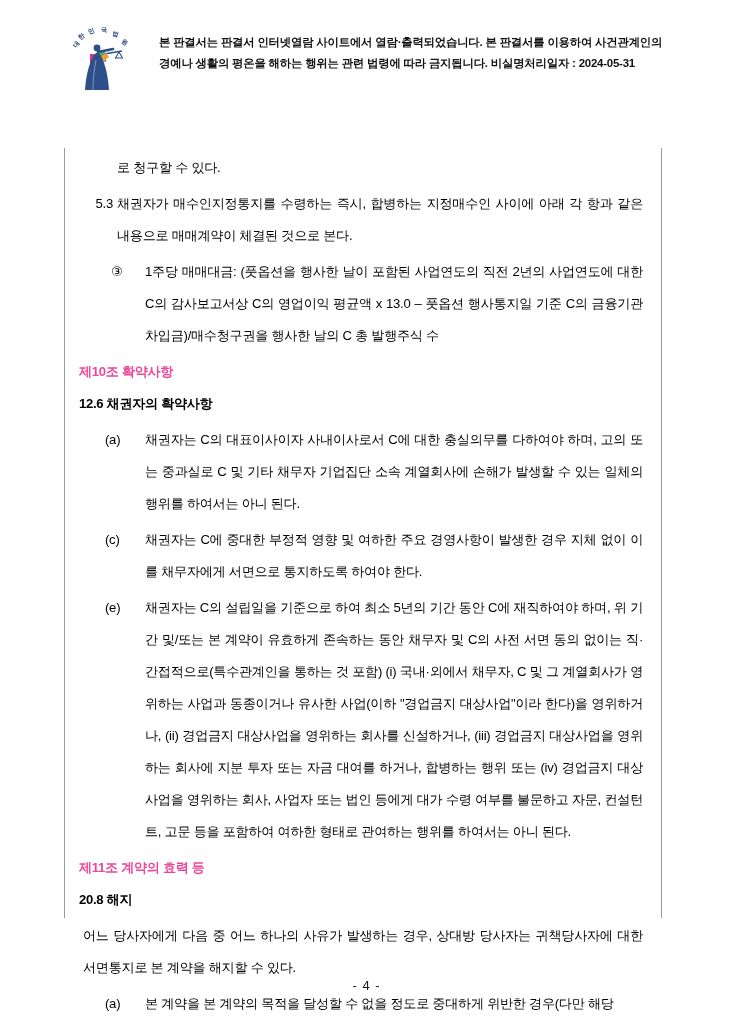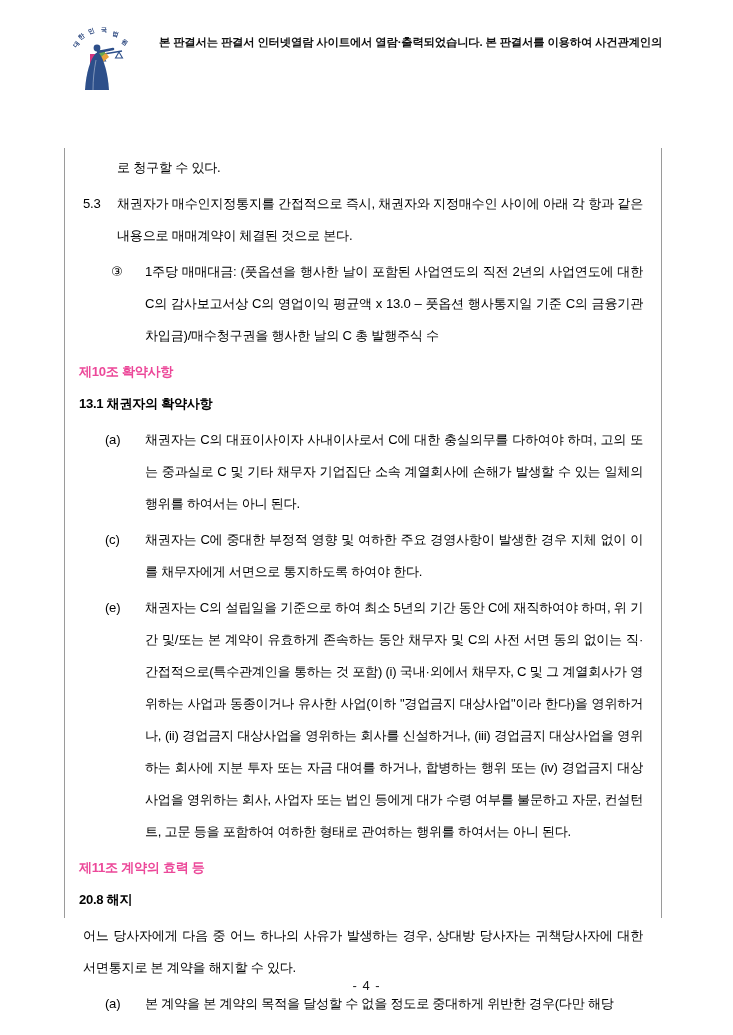--- a/index.html
+++ b/index.html
@@ -82,21 +82,21 @@
   
   .clause {
     position: relative;
     padding-left: 34px;
   }
   .clause > .marker {
     position: absolute;
     left: 0;
     top: 0;
     width: 30px;
-    text-align: left;
+    text-align: right;
     white-space: nowrap;
   }
 
   
   .subitem {
     position: relative;
     padding-left: 62px;
   }
   .subitem > .marker {
     position: absolute;
@@ -179,30 +179,31 @@
 
       <path d="M26 26 L41 23" stroke="#2d4f8a" stroke-width="2.6" stroke-linecap="round" fill="none"></path>
 
       <path d="M24 27 C18 33 14 48 13 64 L37 64 C36 48 32 33 27 27 Z" fill="#2d4f8a"></path>
       <path d="M24 34 C22 44 21 54 21 64" stroke="#ffffff" stroke-width="0.8" fill="none" opacity="0.5"></path>
     </svg>
   </div>
 
   <div class="header-text">
     <span>본 판결서는 판결서 인터넷열람 사이트에서 열람·출력되었습니다. 본 판결서를 이용하여 사건관계인의</span>
+    <span class="line2">경예나 생활의 평온을 해하는 행위는 관련 법령에 따라 금지됩니다.  비실명처리일자 : 2024-05-31</span>
   </div>
 </div>
 
 <div class="content-frame">
   <div class="content-inner" id="body-blocks">
       <div class="para cont">로 청구할 수 있다.</div>
-      <div class="para clause"><span class="marker">5.3</span><span>채권자가 매수인지정통지를 간접적으로 즉시, 채권자와 지정매수인 사이에 아래 각 항과 같은 내용으로 매매계약이 체결된 것으로 본다.</span></div>
+      <div class="para clause"><span class="marker">5.3</span><span>채권자가 매수인지정통지를 수령하는 즉시, 합병하는 지정매수인 사이에 아래 각 항과 같은 내용으로 매매계약이 체결된 것으로 본다.</span></div>
       <div class="para subitem"><span class="marker">③</span><span>1주당 매매대금: (풋옵션을 행사한 날이 포함된 사업연도의 직전 2년의 사업연도에 대한 C의 감사보고서상 C의 영업이익 평균액 x 13.0 – 풋옵션 행사통지일 기준 C의 금융기관차입금)/매수청구권을 행사한 날의 C 총 발행주식 수</span></div>
       <div class="heading">제10조 확약사항</div>
-      <div class="subheading">13.1 채권자의 확약사항</div>
+      <div class="subheading">12.6 채권자의 확약사항</div>
       <div class="para letteritem"><span class="marker">(a)</span><span>채권자는 C의 대표이사이자 사내이사로서 C에 대한 충실의무를 다하여야 하며, 고의 또는 중과실로 C 및 기타 채무자 기업집단 소속 계열회사에 손해가 발생할 수 있는 일체의 행위를 하여서는 아니 된다.</span></div>
       <div class="para letteritem"><span class="marker">(c)</span><span>채권자는 C에 중대한 부정적 영향 및 여하한 주요 경영사항이 발생한 경우 지체 없이 이를 채무자에게 서면으로 통지하도록 하여야 한다.</span></div>
       <div class="para letteritem"><span class="marker">(e)</span><span>채권자는 C의 설립일을 기준으로 하여 최소 5년의 기간 동안 C에 재직하여야 하며, 위 기간 및/또는 본 계약이 유효하게 존속하는 동안 채무자 및 C의 사전 서면 동의 없이는 직·간접적으로(특수관계인을 통하는 것 포함) (i) 국내·외에서 채무자, C 및 그 계열회사가 영위하는 사업과 동종이거나 유사한 사업(이하 "경업금지 대상사업"이라 한다)을 영위하거나, (ii) 경업금지 대상사업을 영위하는 회사를 신설하거나, (iii) 경업금지 대상사업을 영위하는 회사에 지분 투자 또는 자금 대여를 하거나, 합병하는 행위 또는 (iv) 경업금지 대상사업을 영위하는 회사, 사업자 또는 법인 등에게 대가 수령 여부를 불문하고 자문, 컨설턴트, 고문 등을 포함하여 여하한 형태로 관여하는 행위를 하여서는 아니 된다.</span></div>
       <div class="heading">제11조 계약의 효력 등</div>
       <div class="subheading">20.8 해지</div>
       <div class="para">어느 당사자에게 다음 중 어느 하나의 사유가 발생하는 경우, 상대방 당사자는 귀책당사자에 대한 서면통지로 본 계약을 해지할 수 있다.</div>
       <div class="para letteritem"><span class="marker">(a)</span><span>본 계약을 본 계약의 목적을 달성할 수 없을 정도로 중대하게 위반한 경우(다만 해당</span></div>
     </div>
 </div>
 

